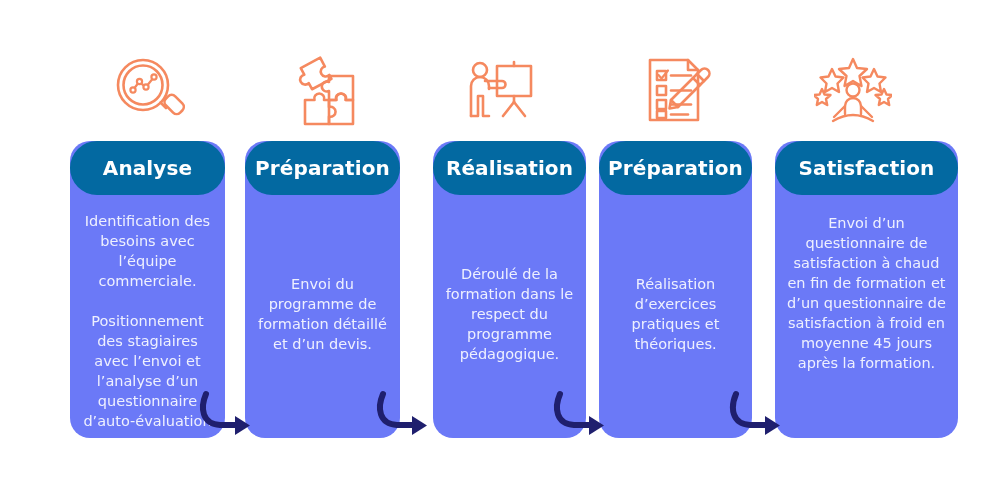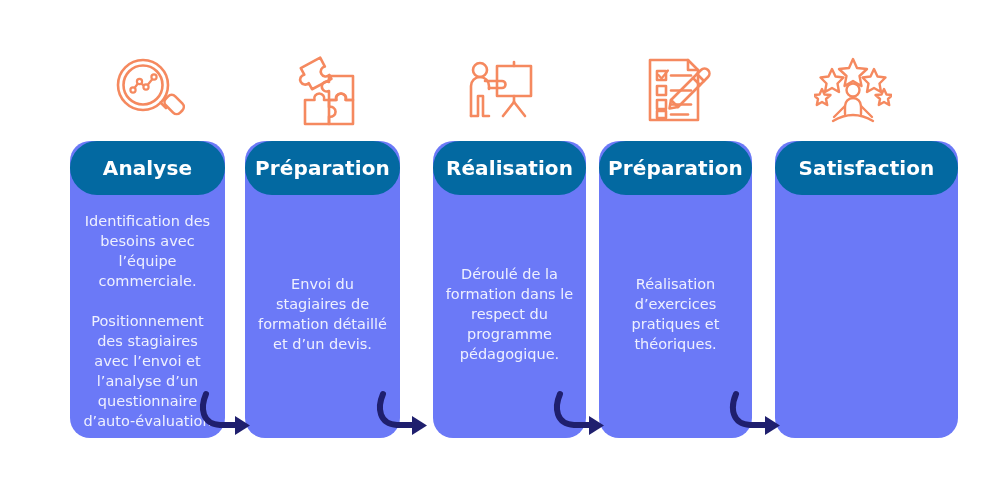--- a/index.html
+++ b/index.html
@@ -206,21 +206,21 @@
 
 Positionnement des stagiaires avec l’envoi et l’analyse d’un questionnaire d’auto-évaluation</span>
     </div>
   </div>
 
   <div class="card c2" style="left:245px; width:155px;">
     <div class="card-head">
       <span class="card-head-label">Préparation</span>
     </div>
     <div class="card-body">
-      <span class="card-body-text">Envoi du stagiaires de formation détaillé et d’un devis.</span>
+      <span class="card-body-text">Envoi du programme de formation détaillé et d’un devis.</span>
     </div>
   </div>
 
   <div class="card c3" style="left:421px; width:153px;margin-left:12px;">
     <div class="card-head">
       <span class="card-head-label">Réalisation</span>
     </div>
     <div class="card-body">
       <span class="card-body-text">Déroulé de la formation dans le respect du programme pédagogique.</span>
     </div>
@@ -232,20 +232,23 @@
     </div>
     <div class="card-body">
       <span class="card-body-text">Réalisation d’exercices pratiques et théoriques.</span>
     </div>
   </div>
 
   <div class="card c5" style="left:775px; width:183px;">
     <div class="card-head">
       <span class="card-head-label">Satisfaction</span>
     </div>
+    <div class="card-body">
+      <span class="card-body-text">Envoi d’un questionnaire de satisfaction à chaud en fin de formation et d’un questionnaire de satisfaction à froid en moyenne 45 jours après la formation.</span>
+    </div>
   </div>
 
   <div class="arrow" style="left:194px;">
     <svg width="62" height="52" viewBox="0 0 62 52" fill="none" stroke="#1f1f6e" stroke-width="6" stroke-linecap="round" stroke-linejoin="round">
       <path d="M12 6 C6 20, 8 36, 26 37 L44 37"></path>
       <polygon points="41,28 56,37.5 41,47" fill="#1f1f6e" stroke="none"></polygon>
     </svg>
   </div>
 
   <div class="arrow" style="left:371px;">

